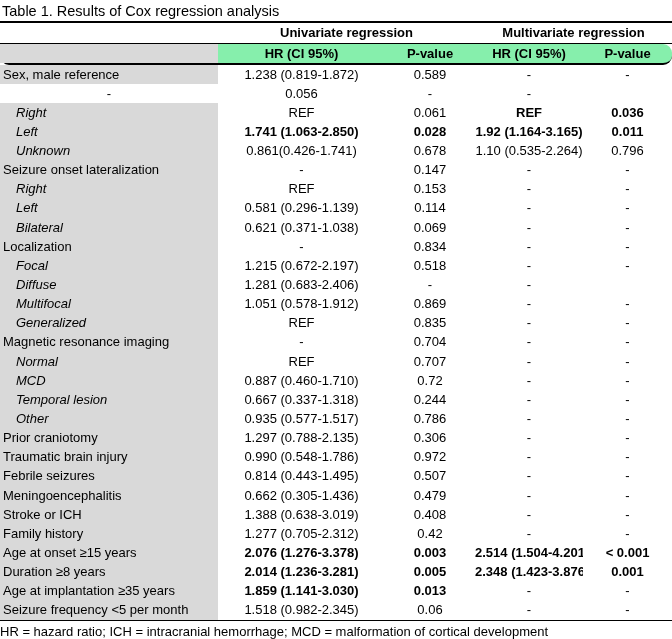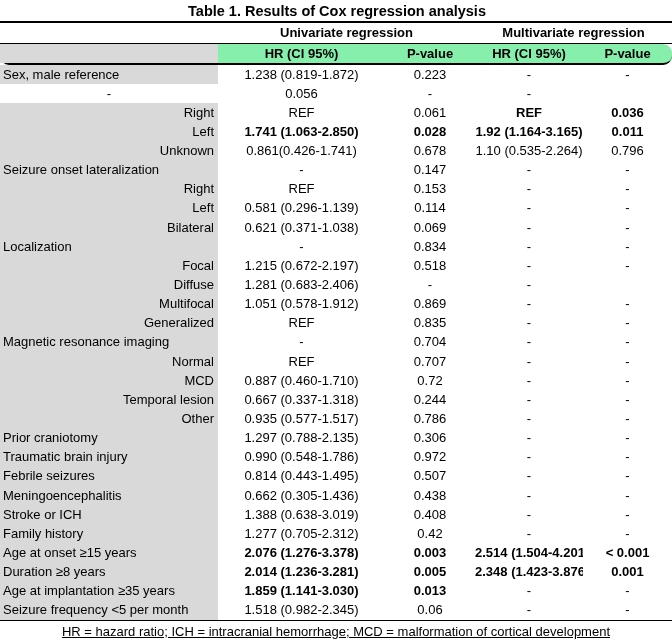--- a/index.html
+++ b/index.html
@@ -1,33 +1,33 @@
 <!DOCTYPE html>
 <html><head>
 <meta charset="utf-8">
 <style>
   html,body{margin:0;padding:0;background:#fff;}
   .page{position:relative;width:672px;height:639px;background:#ffffff;
         font-family:"Liberation Sans",sans-serif;color:#000;overflow:hidden;}
-  .title{font-size:14.5px;font-weight:bold;padding:2px 0 0 2px;height:19px;line-height:18px;
-         border-bottom:2.5px solid #000;text-align:center;}
+  .title{font-size:14.5px;font-weight:normal;padding:2px 0 0 2px;height:19px;line-height:18px;
+         border-bottom:2.5px solid #000;}
   .grow{display:grid;grid-template-columns:218px 257px 197px;height:19.5px;
         border-bottom:1.2px solid #000;}
   .ghead{font-weight:bold;font-size:13px;text-align:center;line-height:19.5px;}
   .srow{display:grid;grid-template-columns:218px 167px 90px 108px 89px;height:19px;
         background:#86efac;border-bottom:2px solid #000;border-radius:9px;}
   .sh{font-weight:bold;font-size:13px;text-align:center;line-height:19px;}
   .tbody{border-bottom:1.5px solid #000;}
   .drow{display:grid;grid-template-columns:218px 167px 90px 108px 89px;height:19.15px;}
   .cell{font-size:13px;line-height:19.1px;white-space:nowrap;overflow:hidden;}
   .lbl{background:#d9d9d9;padding-left:3px;}
-  .lbl.sub{text-align:right;padding-right:4px;padding-left:0;}
+  .lbl.sub{padding-right:4px;padding-left:16px;font-style:italic;}
   .val{text-align:center;}
   .b{font-weight:bold;}
-  .footnote{font-size:13px;text-align:center;padding-top:3px;text-decoration:underline;}
+  .footnote{font-size:13px;padding-top:3px;}
 </style>
 </head>
 <body>
 
 <div class="page">
   <div class="title">Table 1. Results of Cox regression analysis</div>
 
   <div>
     <div class="grow">
       <div class="cell"></div>
@@ -40,21 +40,21 @@
       <div class="sh">HR (CI 95%)</div>
       <div class="sh">P-value</div>
       <div class="sh">HR (CI 95%)</div>
       <div class="sh">P-value</div>
     </div>
 
     <div class="tbody">
         <div class="drow">
           <div class="cell lbl">Sex, male reference</div>
           <div class="cell val">1.238 (0.819-1.872)</div>
-          <div class="cell val">0.223</div>
+          <div class="cell val">0.589</div>
           <div class="cell val">-</div>
           <div class="cell val">-</div>
         </div>
         <div class="drow">
           <div class="cell val">-</div>
           <div class="cell val">0.056</div>
           <div class="cell val">-</div>
           <div class="cell val">-</div>
         </div>
         <div class="drow">
@@ -192,21 +192,21 @@
         <div class="drow">
           <div class="cell lbl">Febrile seizures</div>
           <div class="cell val">0.814 (0.443-1.495)</div>
           <div class="cell val">0.507</div>
           <div class="cell val">-</div>
           <div class="cell val">-</div>
         </div>
         <div class="drow">
           <div class="cell lbl">Meningoencephalitis</div>
           <div class="cell val">0.662 (0.305-1.436)</div>
-          <div class="cell val">0.438</div>
+          <div class="cell val">0.479</div>
           <div class="cell val">-</div>
           <div class="cell val">-</div>
         </div>
         <div class="drow">
           <div class="cell lbl">Stroke or ICH</div>
           <div class="cell val">1.388 (0.638-3.019)</div>
           <div class="cell val">0.408</div>
           <div class="cell val">-</div>
           <div class="cell val">-</div>
         </div>

